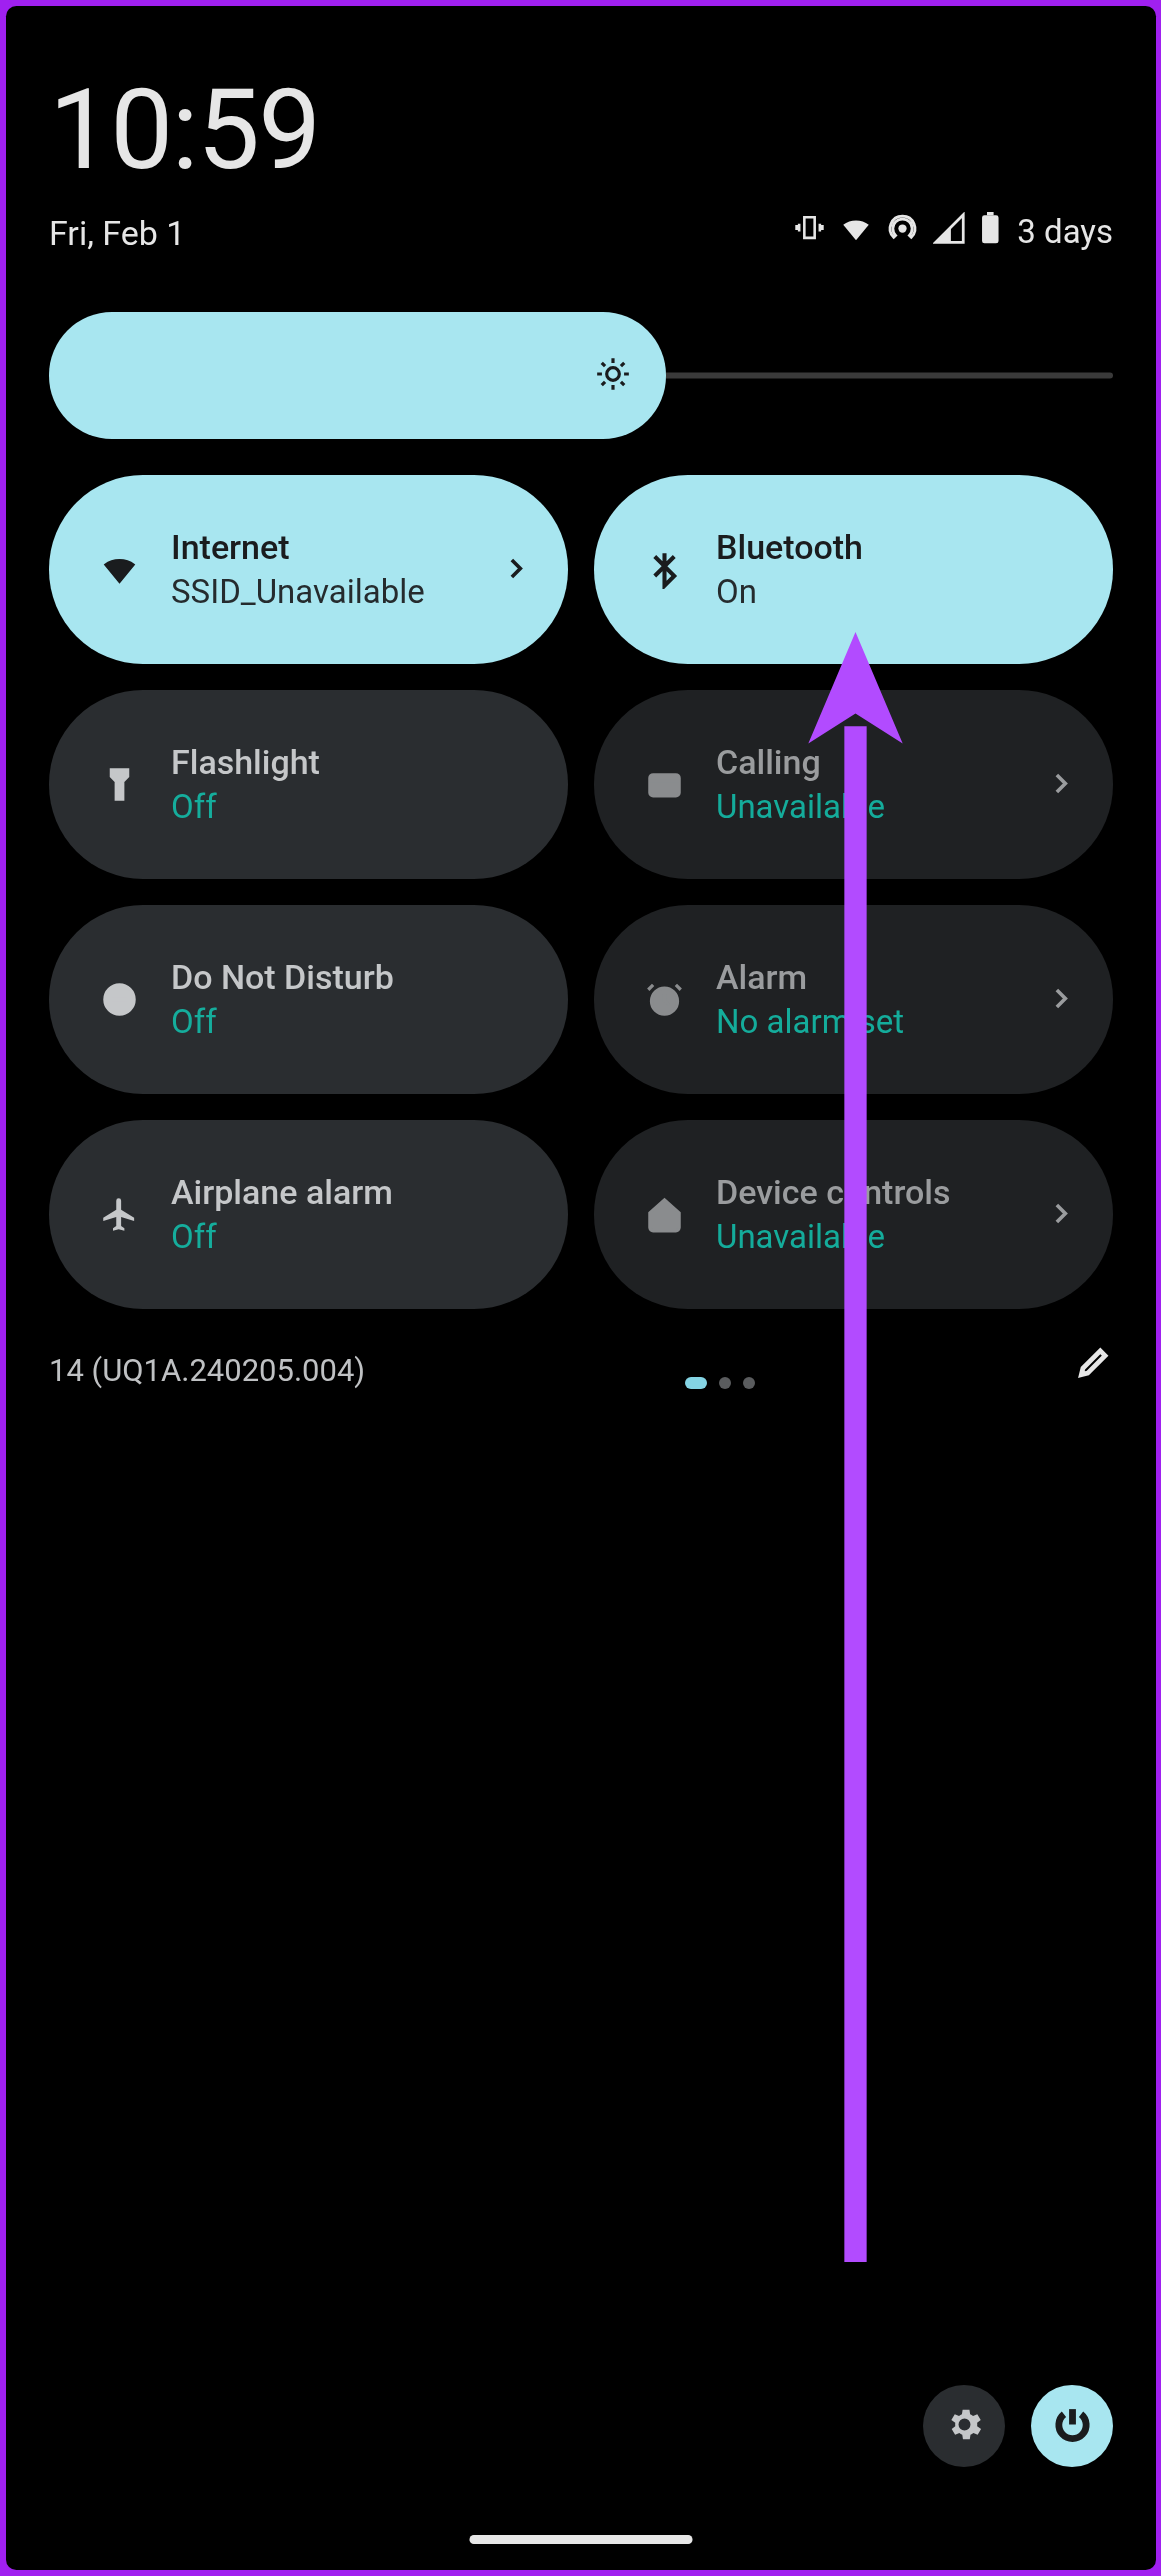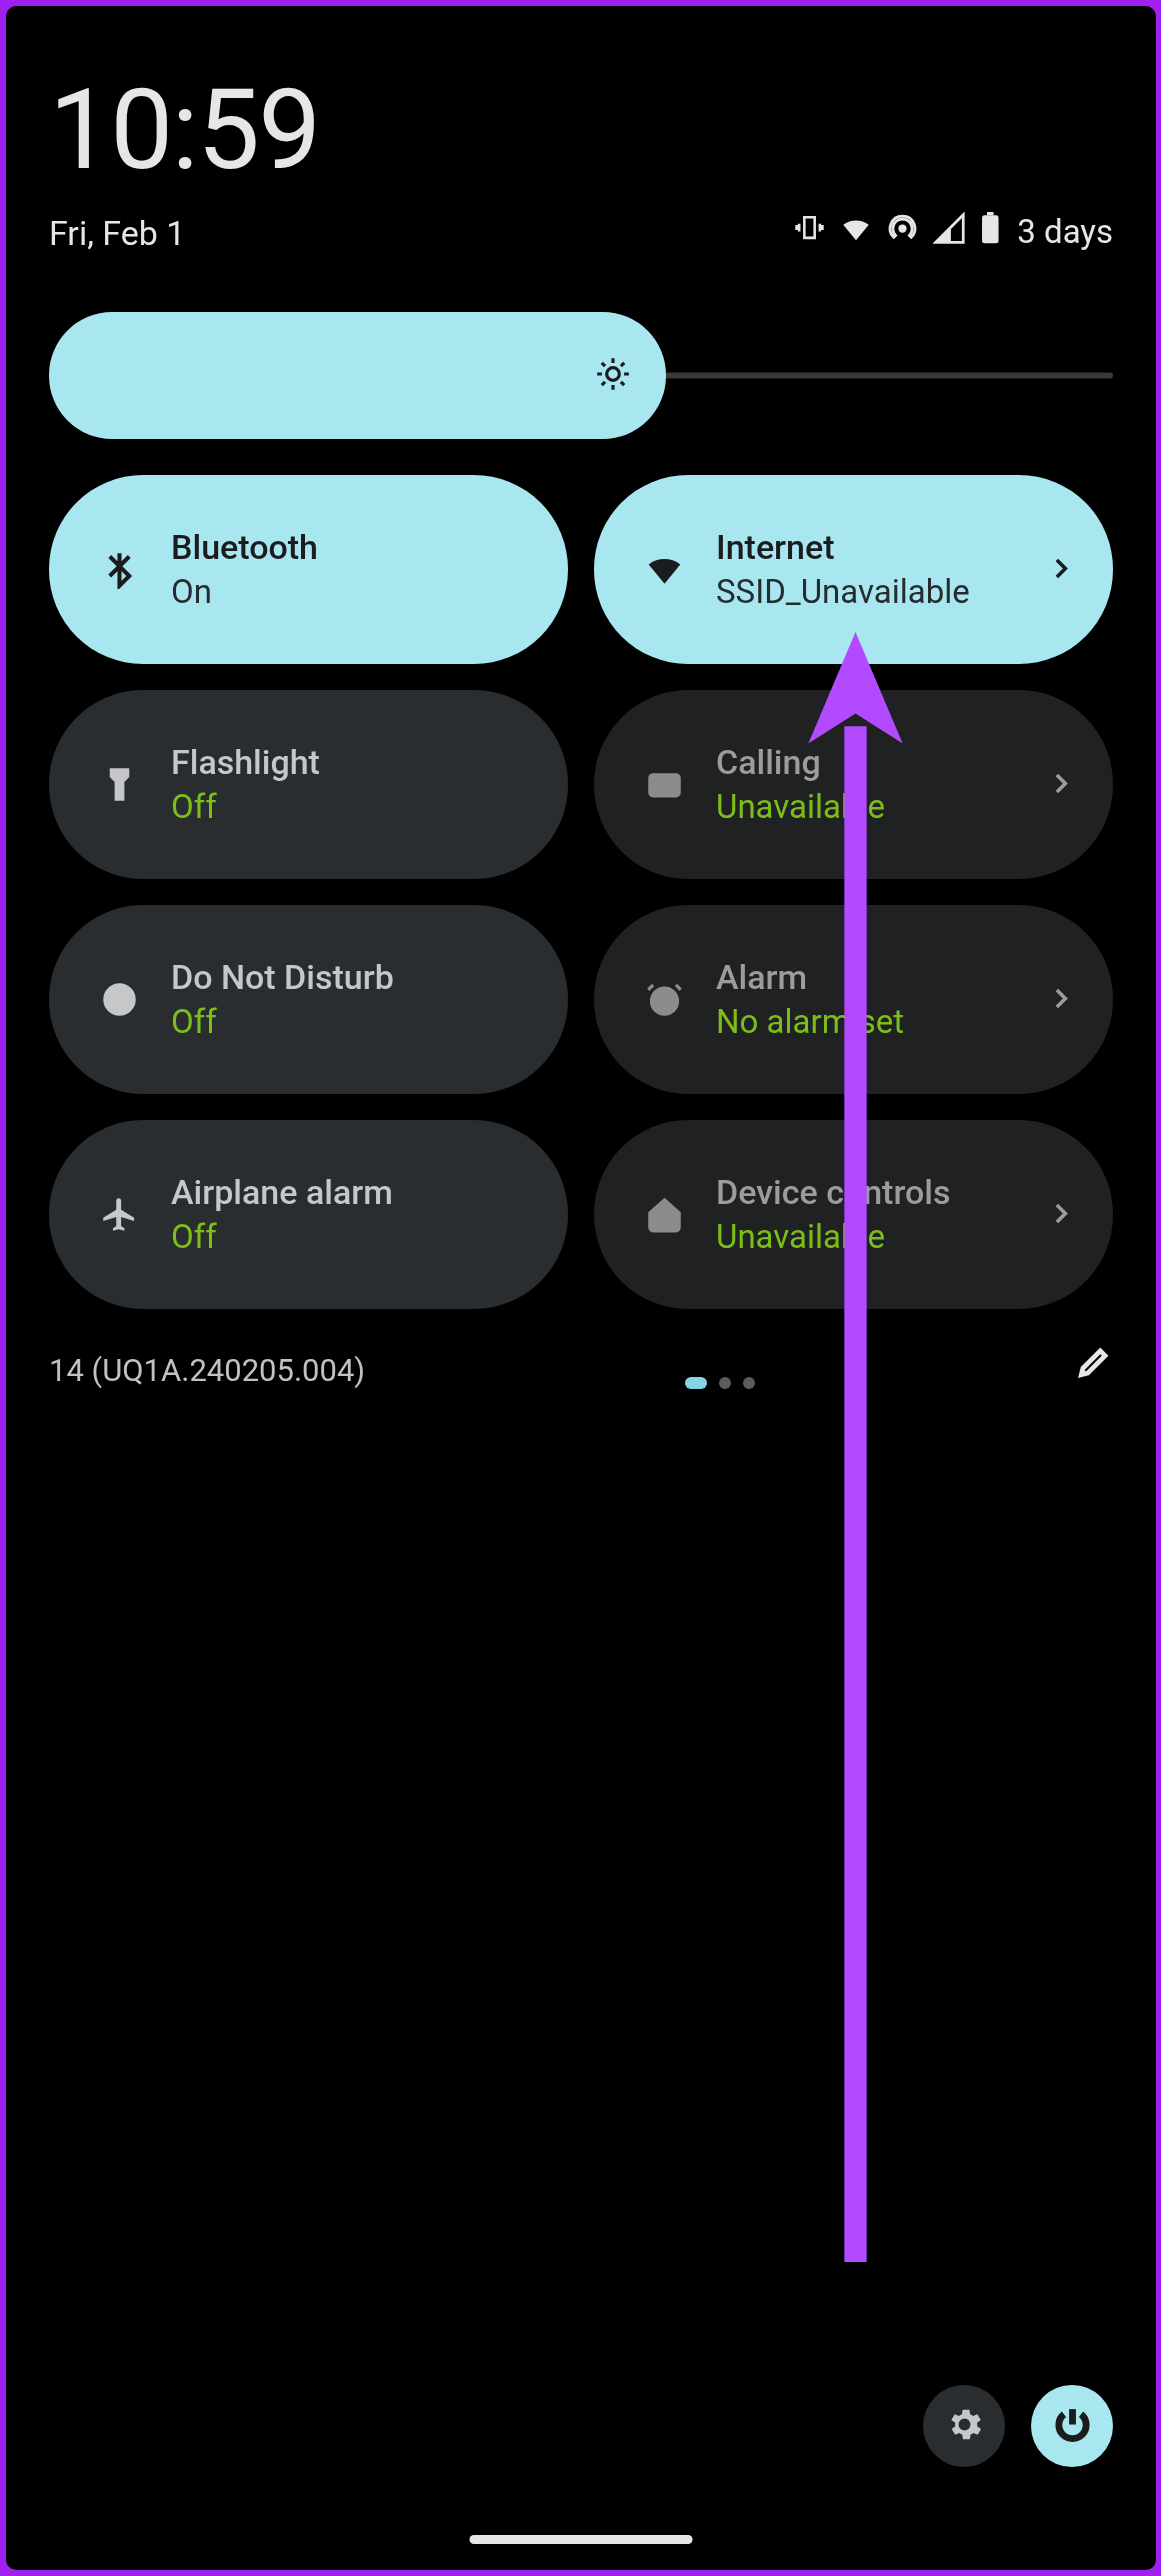--- a/index.html
+++ b/index.html
@@ -108,21 +108,21 @@
   .tile.off { background: #2a2d30; color: #c5c7c9; }
   .tile.off.darker { background: #1f2123; color: #9a9c9e; }
   .tile .ico { width: 51px; display:flex; align-items:center; justify-content:center; flex-shrink:0; }
   .tile .ico svg { width: 39px; height: 39px; }
   .tile.on  .ico svg { fill: #1a1c1e; stroke:#1a1c1e; }
   .tile.off .ico svg { fill: #c5c7c9; stroke:#c5c7c9; }
   .tile.off.darker .ico svg { fill:#8a8c8e; stroke:#8a8c8e; }
   .tile .txt { margin-left: 26px; flex:1; min-width:0; }
   .tile .title { font-size: 34px; font-weight: 500; line-height:1.15; }
   .tile .sub   { font-size: 33px; font-weight: 400; margin-top: 5.1px; opacity: .92; }
-  .tile.off .sub { color:#84cc16; }
+  .tile.off .sub { color:#14b8a6; }
   .tile .chev { flex-shrink:0; }
   .tile .chev svg { width:29px; height:29px; }
   .tile.on  .chev svg { stroke:#1a1c1e; }
   .tile.off .chev svg { stroke:#9a9c9e; }
 
   
   .under {
     margin: 34px 43px 0 43px;
     display:flex;
     align-items:flex-end;
@@ -227,44 +227,44 @@
           </svg>
       </span>
     </div>
   </div>
 
   <div class="tiles">
 
     <div class="tile on">
       <span class="ico">
         <svg viewBox="0 0 24 24">
-            <path d="M12 2v20l6-6-6-6 6-6-6 6-6-6m0 12l6-6" fill="none" stroke-width="2.5"></path>
-          </svg>
-      </span>
-      <div class="txt">
-        <div class="title">Bluetooth</div>
-        <div class="sub">On</div>
-      </div>
-    </div>
-
-    <div class="tile on">
-      <span class="ico">
-        <svg viewBox="0 0 24 24">
             <path d="M12 20l9-11c-5-4-13-4-18 0l9 11z"></path>
           </svg>
       </span>
       <div class="txt">
         <div class="title">Internet</div>
         <div class="sub">SSID_Unavailable</div>
       </div>
       <span class="chev">
         <svg viewBox="0 0 24 24" fill="none" stroke-width="3">
             <path d="M9 5l7 7-7 7"></path>
           </svg>
       </span>
+    </div>
+
+    <div class="tile on">
+      <span class="ico">
+        <svg viewBox="0 0 24 24">
+            <path d="M12 2v20l6-6-6-6 6-6-6 6-6-6m0 12l6-6" fill="none" stroke-width="2.5"></path>
+          </svg>
+      </span>
+      <div class="txt">
+        <div class="title">Bluetooth</div>
+        <div class="sub">On</div>
+      </div>
     </div>
 
     <div class="tile off">
       <span class="ico">
         <svg viewBox="0 0 24 24" fill="none" stroke-width="2">
             <path d="M7 3h10v4l-3 3v11h-4V10l-3-3z"></path>
             <path d="M12 13v1"></path>
           </svg>
       </span>
       <div class="txt">

